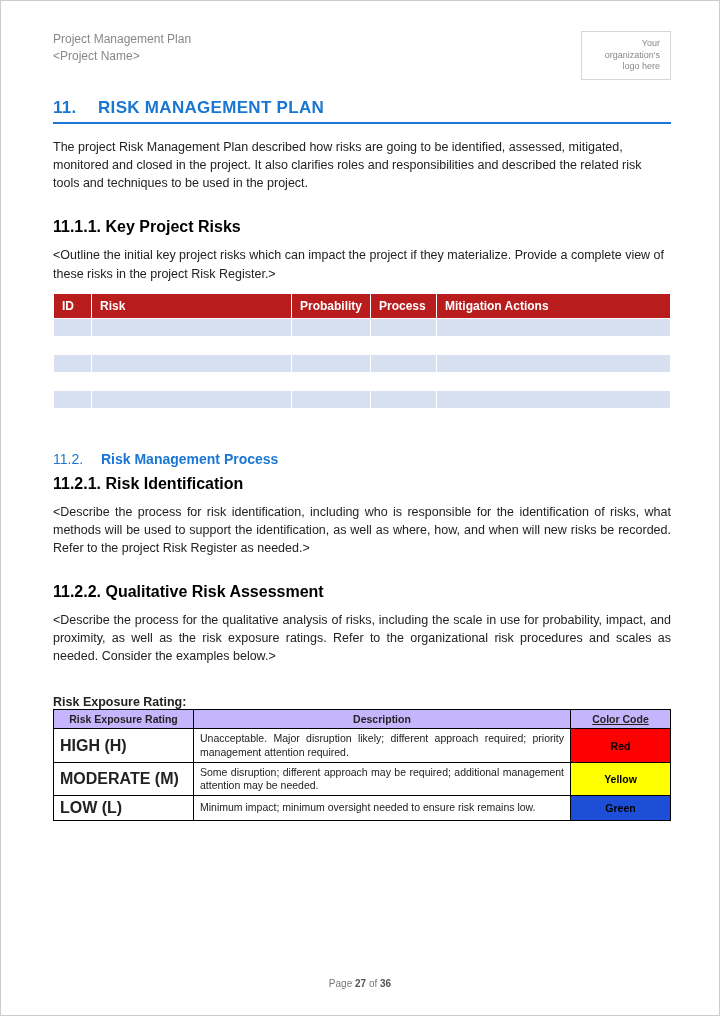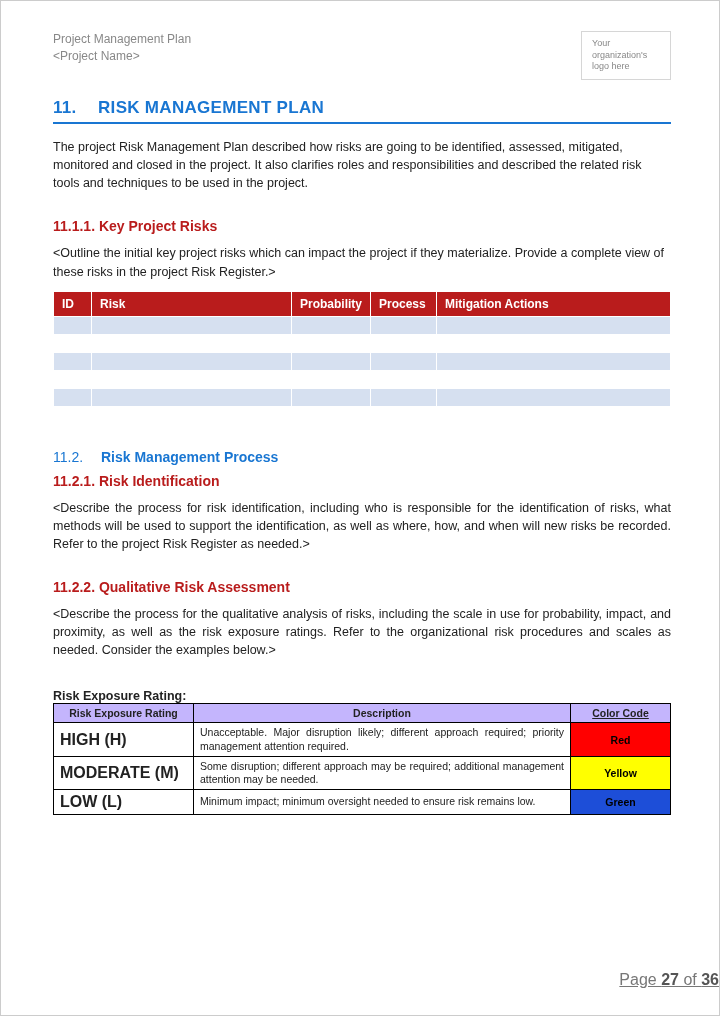--- a/index.html
+++ b/index.html
@@ -22,21 +22,21 @@
   .header-left {
     font-size: 12px;
     color: #888;
     line-height: 1.4;
   }
   .logo-box {
     border: 1px solid #d6d6d6;
     padding: 6px 10px;
     font-size: 9px;
     color: #888;
-    text-align: left;
+    text-align: right;
     line-height: 1.3;
     width: 90px;
   }
   .h1 {
     color: #1976d2;
     font-weight: bold;
     font-size: 17px;
     border-bottom: 2px solid #1976d2;
     padding-bottom: 4px;
     margin-bottom: 14px;
@@ -44,23 +44,23 @@
   }
   .h1 .num { display:inline-block; width:40px; }
   .para {
     font-size: 12.5px;
     line-height: 1.45;
     color: #222;
     margin-bottom: 26px;
   }
   .para.justify { text-align: justify; }
   .h2 {
-    color: #b91c1c;
-    font-weight: bold;
-    font-size: 14px;
+    color: #000000;
+    font-weight: bold;
+    font-size: 16px;
     margin-bottom: 10px;
   }
   .h2b {
     color: #1976d2;
     font-weight: bold;
     font-size: 14px;
     margin-bottom: 8px;
   }
   .h2b .num { font-weight: normal; margin-right: 14px; color:#1976d2; }
   .sub-label {
@@ -118,24 +118,23 @@
   table.rating td.desc { text-align: justify; line-height: 1.25; }
   table.rating td.code { text-align: center; font-weight: bold; }
   .red { background: #ff0000; color:#000; }
   .yellow { background: #ffff00; color:#000; font-weight:bold; }
   .green { background: #1d4ed8; color:#000; font-weight:bold; }
 
   .footer {
     position: absolute;
     bottom: 26px;
     left: 0; right: 0;
-    text-align: right;
-    font-size: 16px;
+    text-align: center;
+    font-size: 10px;
     color: #777;
-    text-decoration: underline;
   }
   .footer b { color:#555; }
   .col-id{width:38px;} .col-risk{width:200px;} .col-prob{width:76px;} .col-imp{width:66px;} .col-mit{}
   .rcol1{width:140px;} .rcol3{width:100px;}
 </style>
 </head>
 <body>
 
 <div class="header-row">
   <div class="header-left">

